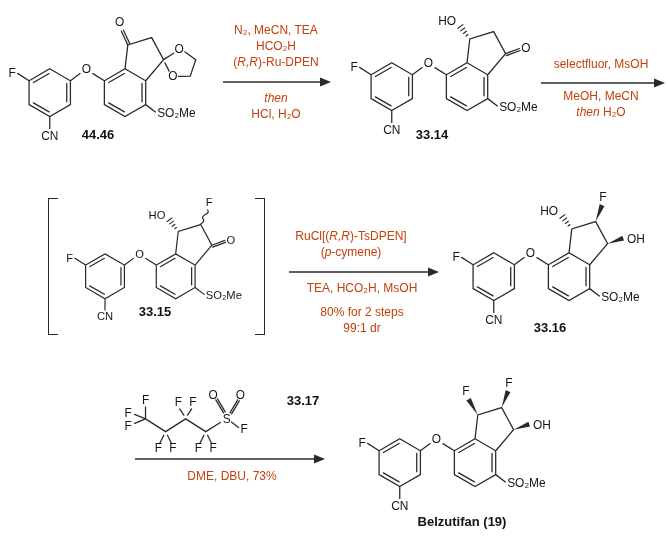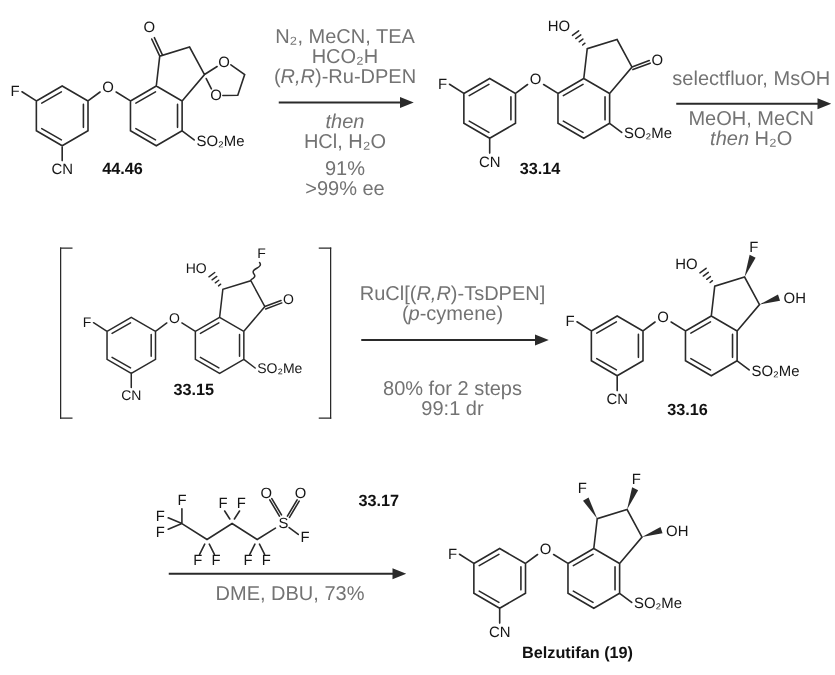--- a/index.html
+++ b/index.html
@@ -1,18 +1,18 @@
 <!DOCTYPE html>
 <html><head>
 <meta charset="utf-8">
 <style>
   html,body{margin:0;padding:0;background:#fff;}
   #canvas{position:relative;width:668px;height:540px;background:#ffffff;
           font-family:"Liberation Sans",sans-serif;color:#1a1a1a;overflow:hidden;}
-  .cond{position:absolute;text-align:center;font-size:16px;line-height:16px;color:#737373;}
+  .cond{position:absolute;text-align:center;font-size:12px;line-height:16px;color:#c2410c;}
   .cond i{font-style:italic;}
   .lbl{position:absolute;font-size:13px;font-weight:bold;color:#111;text-align:center;}
   .struct{position:absolute;}
   .bond{stroke:#2a2a2a;stroke-width:1.4;fill:none;stroke-linecap:round;}
   .hash{stroke:#2a2a2a;stroke-width:1.3;fill:none;stroke-linecap:round;}
   .wedge{fill:#2a2a2a;stroke:none;}
   .atm{font-family:"Liberation Sans",sans-serif;font-size:13px;fill:#161616;}
   .arrow line{stroke:#2a2a2a;stroke-width:1.5;}
   .arrow polygon{fill:#2a2a2a;}
   .brk{position:absolute;width:9px;height:135px;border-top:1.6px solid #2a2a2a;border-bottom:1.6px solid #2a2a2a;}
@@ -53,24 +53,20 @@
     <div><span>(</span><i>R,R</i><span>)-Ru-DPEN</span></div>
   </div>
   <svg class="arrow" style="position:absolute;left:222px;top:74px" width="110" height="16">
     <line x1="1" y1="8" x2="99" y2="8"></line>
       <polygon points="98,3.6 109,8 98,12.4"></polygon>
   </svg>
   <div class="cond" style="left:214px;top:90px;width:124px">
     <div><i>then</i></div>
     <div>HCl, H₂O</div>
   </div>
-  <div class="cond" style="left:214px;top:128px;width:124px">
-    <div>91%</div>
-    <div>&gt;99% ee</div>
-  </div>
 
   <svg class="struct" style="left:344px;top:2px" width="202" height="140" viewBox="0 0 220 152">
     <g>
       <path class="bond" d="M52,66 L74.5,79 L74.5,105 L52,118 L29.5,105 L29.5,79 Z
         M70.5,82 L70.5,102 M51.3,112.9 L34.2,103.1 M34.2,80.9 L51.3,71.1
         M29.5,79 L17,71 M52,118 L52,131
         M74.5,79 L85,71.2 M99,71.2 L111.5,79
         M134,66 L156.5,79 L156.5,105 L134,118 L111.5,105 L111.5,79 Z
         M152.5,82 L152.5,102 M133.3,112.9 L116.2,103.1 M116.2,80.9 L133.3,71.1
         M134,66 L137,40 L163,32 L176,56 L156.5,79
@@ -119,28 +115,31 @@
     <text class="atm" x="11" y="75" text-anchor="middle">F</text>
     <text class="atm" x="92" y="71" text-anchor="middle">O</text>
     <text class="atm" x="52" y="143" text-anchor="middle">CN</text>
     <text class="atm" x="169" y="118">SO₂Me</text>
     <text class="atm" x="122" y="25" text-anchor="end">HO</text>
     <text class="atm" x="173" y="11" text-anchor="middle">F</text>
     <text class="atm" x="198" y="54" text-anchor="middle">O</text>
   </svg>
   <div class="lbl" style="left:115px;top:304px;width:80px">33.15</div>
 
-  <div class="cond" style="left:277px;top:228px;width:170px">
+  <div class="cond" style="left:266px;top:228px;width:170px">
     <div><span>RuCl[(</span><i>R,R</i><span>)-TsDPEN]</span></div>
     <div><span>(</span><i>p</i><span>-cymene)</span></div>
   </div>
   <svg class="arrow" style="position:absolute;left:288px;top:264px" width="152" height="16">
     <line x1="1" y1="8" x2="141" y2="8"></line>
       <polygon points="140,3.6 151,8 140,12.4"></polygon>
   </svg>
+  <div class="cond" style="left:277px;top:280px;width:170px">
+    <div>TEA, HCO₂H, MsOH</div>
+  </div>
   <div class="cond" style="left:277px;top:304px;width:170px">
     <div>80% for 2 steps</div>
     <div>99:1 dr</div>
   </div>
 
   <svg class="struct" style="left:446px;top:192px" width="202" height="140" viewBox="0 0 220 152">
     <g>
       <path class="bond" d="M52,66 L74.5,79 L74.5,105 L52,118 L29.5,105 L29.5,79 Z
         M70.5,82 L70.5,102 M51.3,112.9 L34.2,103.1 M34.2,80.9 L51.3,71.1
         M29.5,79 L17,71 M52,118 L52,131

